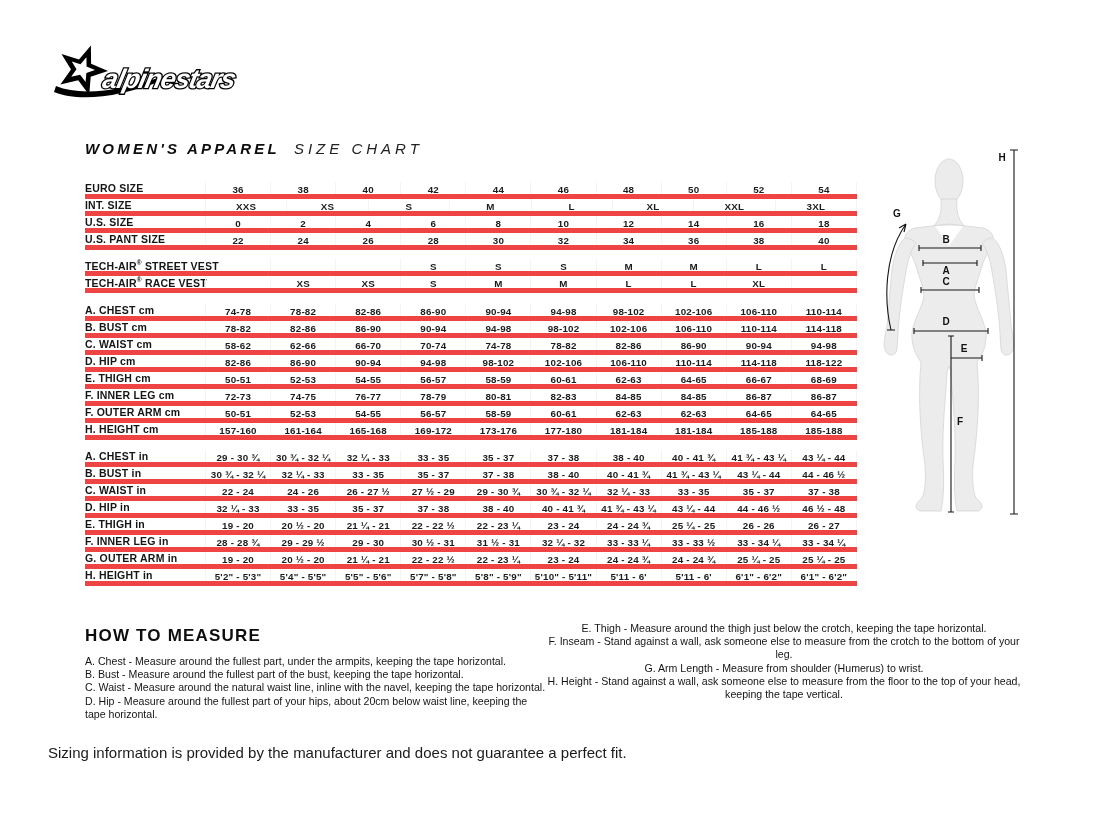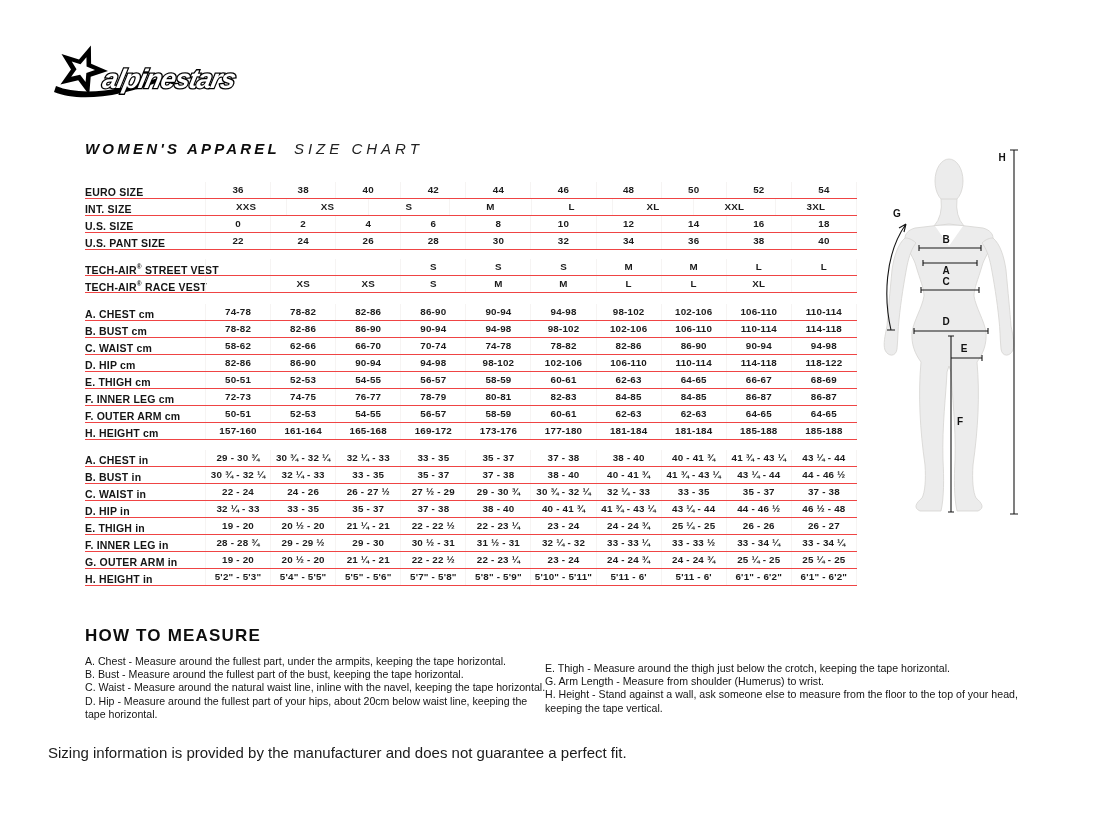--- a/index.html
+++ b/index.html
@@ -13,39 +13,39 @@
   .title{position:absolute;left:85px;top:140px;white-space:nowrap;}
   .title .main{font-style:italic;font-weight:bold;font-size:15px;letter-spacing:3.2px;color:#0d0d0d;}
   .title .sub{font-style:italic;font-weight:400;font-size:15px;letter-spacing:4px;color:#222;margin-left:14px;}
 
   
   #size-table{position:absolute;left:85px;top:182px;width:772px;}
   .tsection{margin:0;}
   .tsection.s1{margin-bottom:9px;}
   .tsection.s2{margin-bottom:11px;}
   .tsection.s3{margin-bottom:10px;}
-  .trow{display:flex;align-items:flex-end;height:17px;box-sizing:border-box;border-bottom:1px solid #ef4444;gap:20px;}
+  .trow{display:flex;align-items:flex-start;height:17px;box-sizing:border-box;border-bottom:5px solid #ef4444;gap:20px;}
   .rlabel{width:100px;flex:0 0 100px;font-size:10.5px;font-weight:bold;letter-spacing:.2px;
           white-space:nowrap;color:#151515;}
   .rlabel sup{font-size:6.5px;}
   .cells{display:flex;flex:1;height:100%;align-items:center;border-right:1px solid #f6f4f3;}
   .cell{flex:1;text-align:center;font-size:9.8px;font-weight:bold;color:#1c1c1c;letter-spacing:.2px;
         border-left:1px solid #f6f4f3;height:100%;line-height:16px;box-sizing:border-box;
         white-space:nowrap;overflow:visible;}
 
   
   .figure{position:absolute;left:868px;top:128px;}
   .figure text{font-family:"Liberation Sans",sans-serif;font-size:10px;font-weight:bold;fill:#111;}
 
   
   .howto-left{position:absolute;left:85px;top:626px;width:462px;}
   .howto-title{font-size:17px;font-weight:bold;letter-spacing:1.2px;color:#0d0d0d;}
   .howto-list{margin-top:9px;}
   .measure-line{font-size:10.6px;line-height:13.2px;color:#141414;}
-  .howto-right{position:absolute;left:545px;top:662px;width:478px;}
+  .howto-right{position:absolute;left:545px;top:622px;width:478px;text-align:center;}
 
   
   .footer{position:absolute;left:48px;top:745px;font-size:15px;line-height:15.5px;color:#1b1b1b;}
 </style>
 </head>
 <body>
 
 <div class="page">
 
   <svg class="logo" viewBox="0 0 210 72" width="210" height="72">
@@ -450,20 +450,21 @@
     <div class="howto-list" id="howto-left-list">
         <div class="measure-line">A. Chest - Measure around the fullest part, under the armpits, keeping the tape horizontal.</div>
         <div class="measure-line">B. Bust - Measure around the fullest part of the bust, keeping the tape horizontal.</div>
         <div class="measure-line">C. Waist - Measure around the natural waist line, inline with the navel, keeping the tape horizontal.</div>
         <div class="measure-line">D. Hip - Measure around the fullest part of your hips, about 20cm below waist line, keeping the tape horizontal.</div>
       </div>
   </div>
   <div class="howto-right">
     <div class="howto-list" id="howto-right-list" style="margin-top:0">
         <div class="measure-line">E. Thigh - Measure around the thigh just below the crotch, keeping the tape horizontal.</div>
+        <div class="measure-line">F. Inseam - Stand against a wall, ask someone else to measure from the crotch to the bottom of your leg.</div>
         <div class="measure-line">G. Arm Length - Measure from shoulder (Humerus) to wrist.</div>
         <div class="measure-line">H. Height - Stand against a wall, ask someone else to measure from the floor to the top of your head, keeping the tape vertical.</div>
       </div>
   </div>
 
   <div class="footer">
     <div>Sizing information is provided by the manufacturer and does not guarantee a perfect fit.</div>
   </div>
 
 </div>

